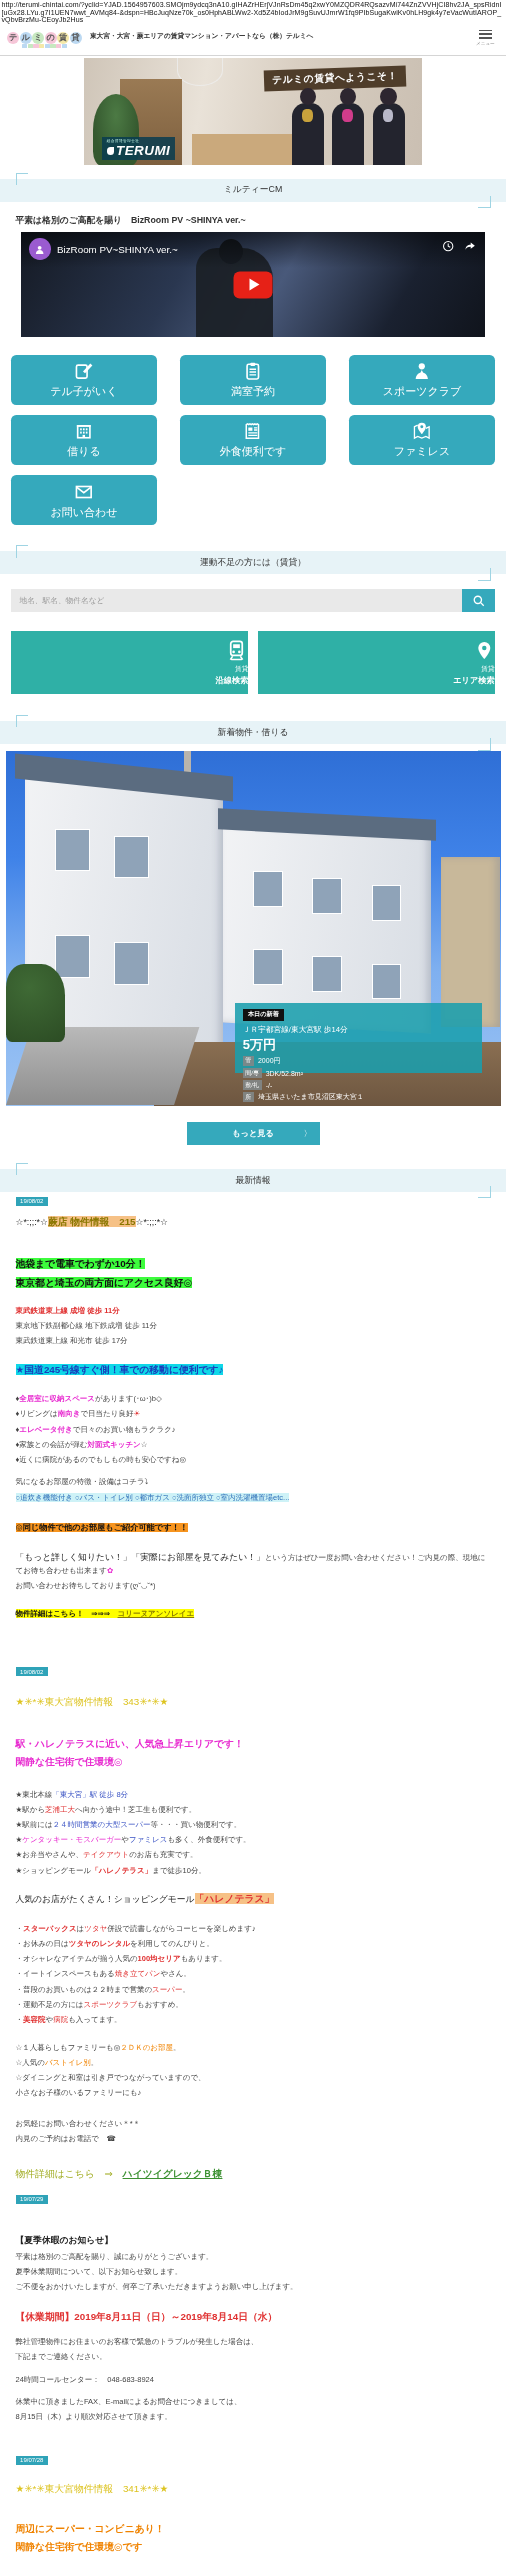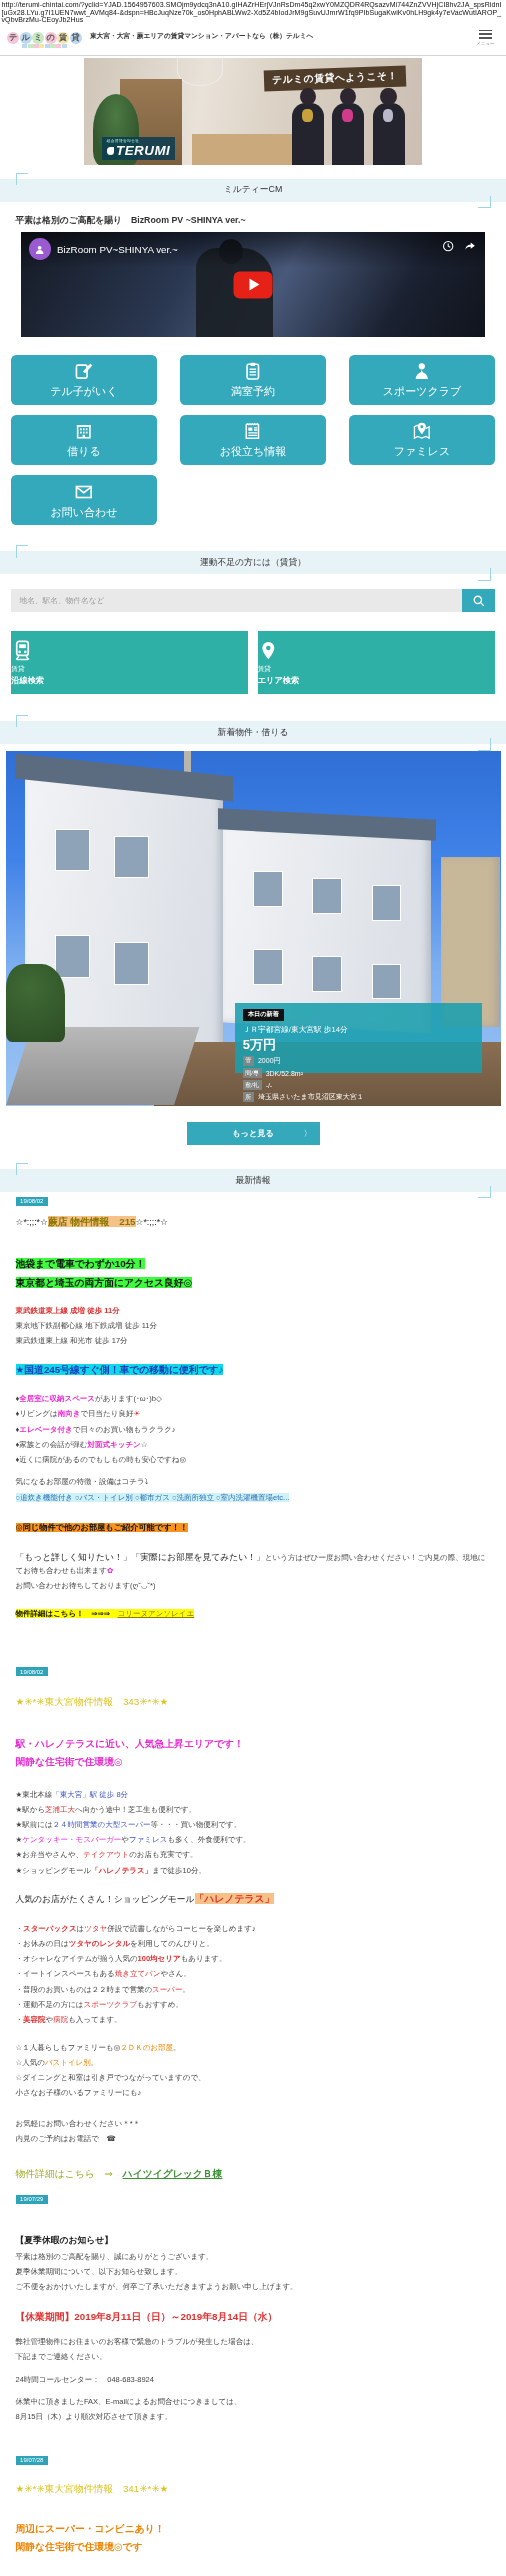--- a/index.html
+++ b/index.html
@@ -62,21 +62,21 @@
   .nav-btn .ic{height:20.6px;display:flex;align-items:center;justify-content:center;margin-bottom:3.1px}
   .nav-btn .lb{font-size:11px}
 
   
   .search-row{display:flex;margin:14.4px 11.3px 0;height:23px}
   .search-input{flex:1;background:#e9e9e9;border:none;font-size:7.7px;padding:0 8.2px;color:#333;outline:none}
   .search-input::placeholder{color:#9a9a9a}
   .search-btn{width:33px;background:#35a9bc;border:none;display:flex;align-items:center;justify-content:center;cursor:pointer}
 
   .big-search{display:flex;gap:9.3px;margin:19.6px 11.3px 0}
-  .big-btn{flex:1;background:#2fb0a6;height:63px;display:flex;flex-direction:column;align-items:flex-start;justify-content:center;color:#fff;cursor:pointer}
+  .big-btn{flex:1;background:#2fb0a6;height:63px;display:flex;flex-direction:column;align-items:flex-end;justify-content:center;color:#fff;cursor:pointer}
   .big-btn .l1{font-size:6.7px;margin-top:3.1px}
   .big-btn .l2{font-size:8.2px;font-weight:700;margin-top:1px}
 
   
   .photo{width:495px;height:355px;margin:6.2px auto 0;position:relative;overflow:hidden;
     background:linear-gradient(#2f6fd6 0%,#3f82e8 30%,#7fb0f0 62%,#9cc4f4 100%)}
   .bldg{position:absolute;background:linear-gradient(100deg,#f2f3f5,#d8dde4);box-shadow:inset -4.1px 0 7.2px rgba(120,130,150,.35)}
   .roof{position:absolute;background:#5b6c80}
   .win{position:absolute;background:#8fa3b8;border:1px solid #fff}
   .photo-ground{position:absolute;bottom:0;right:0;width:70%;height:18%;background:linear-gradient(#8a6f52,#6d5640)}
@@ -104,21 +104,21 @@
   .red{color:#e03131}.redb{color:#e03131;font-weight:700}
   .mag{color:#e82bd0}.magb{color:#e82bd0;font-weight:700}
   .blue{color:#3b54c4}
   .orn{color:#f08300}.ornb{color:#f08300;font-weight:700}
   .gold{color:#ddc31f}
   .hlg{background:#3dfc3d;color:#111;font-weight:700}
   .hlc{background:#0fd8e8;color:#1a3dbb;font-weight:700}
   .hlyc{background:#cef2f7;color:#2d6fb8}
   .hlo{background:#f7941e;color:#111;font-weight:700}
   .hly{background:#ffff00;color:#111;font-weight:700}
-  .ylink{background:#ffff00;color:#8b7d00;font-weight:400;text-decoration:underline;cursor:pointer}
+  .ylink{background:#ffff00;color:#8b7d00;font-weight:700;text-decoration:underline;cursor:pointer}
   .glead{color:#9fab1f}
   .glink{color:#3c9132;font-weight:700;text-decoration:underline;cursor:pointer}
   .peach{background:#f6c186;color:#8a7700;font-weight:700}
   .peachred{background:#f6c186;color:#e03131;font-weight:700}
 </style>
 </head>
 <body>
 
 <div class="page">
 
@@ -251,21 +251,21 @@
         <span class="lb">借りる</span>
       </div>
       <div class="nav-btn">
         <span class="ic">
           <svg width="19.6" height="19.6" viewBox="0 0 24 24">
             <path d="M4 4.5l1.5-1 1.5 1 1.5-1 1.5 1 1.5-1 1.5 1 1.5-1 1.5 1 1.5-1 1.5 1V21H4z" fill="none" stroke="#fff" stroke-width="1.8"></path>
             <rect x="6.5" y="8" width="5" height="4" fill="#fff"></rect>
             <path d="M13.5 8.5h4M13.5 11h4M6.5 14.5h11M6.5 17.5h11" stroke="#fff" stroke-width="1.6"></path>
           </svg>
         </span>
-        <span class="lb">お役立ち情報</span>
+        <span class="lb">外食便利です</span>
       </div>
       <div class="nav-btn">
         <span class="ic">
           <svg width="19.6" height="19.6" viewBox="0 0 24 24">
             <path d="M7 5L3 7v14l4-2 5 2 5-2 4 2V7l-4 2" fill="none" stroke="#fff" stroke-width="1.6"></path>
             <path d="M12 2a5 5 0 0 0-5 5c0 3.8 5 9 5 9s5-5.2 5-9a5 5 0 0 0-5-5z" fill="#fff"></path>
             <circle cx="12" cy="7" r="1.8" fill="#35a9bc"></circle>
           </svg>
         </span>
         <span class="lb">ファミレス</span>

